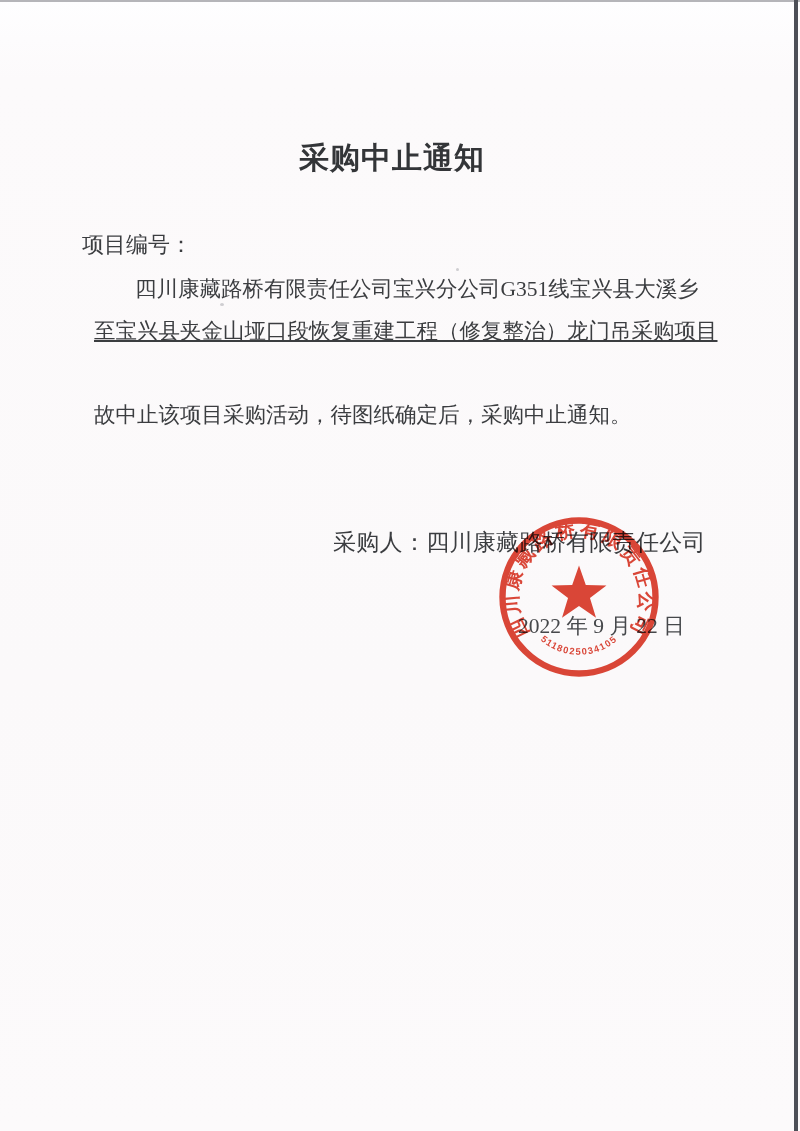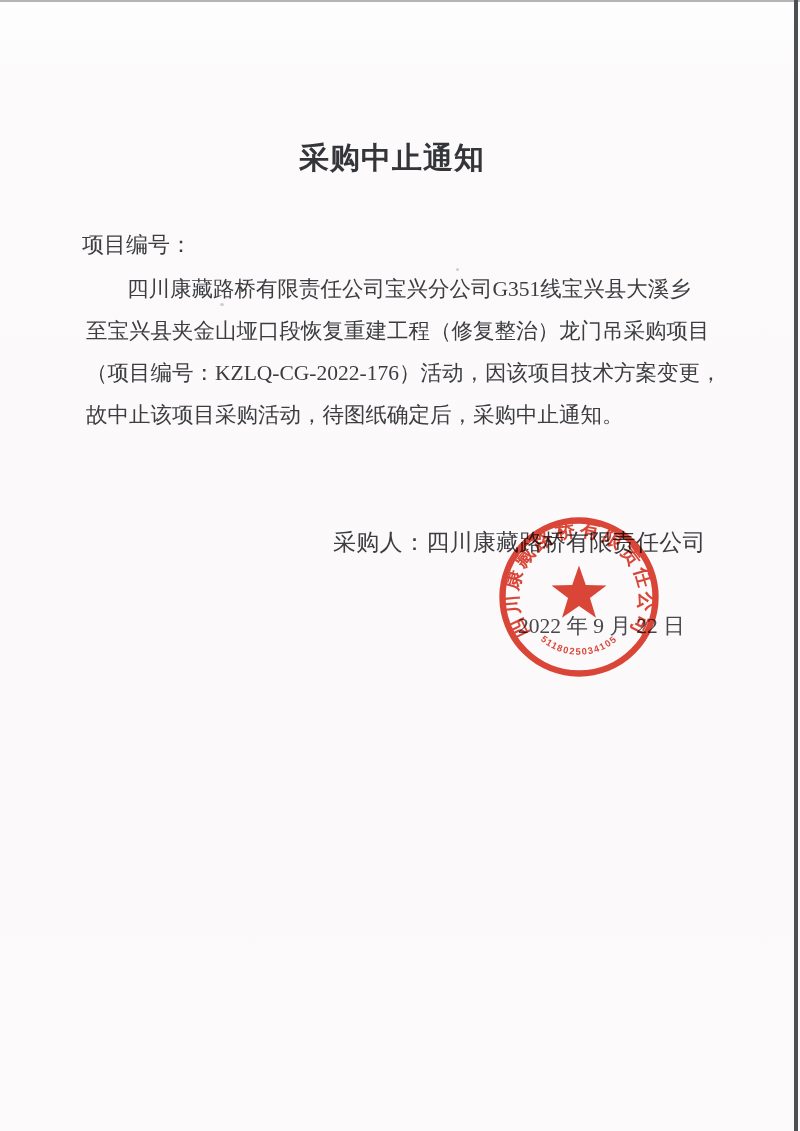--- a/index.html
+++ b/index.html
@@ -38,28 +38,28 @@
     text-align: center;
     font-size: 30px; font-weight: bold;
     letter-spacing: 1px;
     color: #333538;
   }
   .salutation {
     position: absolute; left: 82px; top: 230px;
     font-size: 22px; color: #3b3d40;
   }
   .body-line {
-    position: absolute; left: 86px; width: 645px;
+    position: absolute; left: 94px; width: 645px;
     font-size: 21.5px; color: #3b3d40;
     letter-spacing: 0px;
     white-space: nowrap;
   }
   .body-line.indent { padding-left: 41px; }
   .line-0 { top: 274px; }
-  .line-1 { top: 316px; }
+  .line-1 { top: 316px; text-decoration: underline; }
   .line-2 { top: 358px; }
   .line-3 { top: 400px; }
 
   .signature-line {
     position: absolute; left: 333px; top: 527px;
     font-size: 23px; color: #3b3d40;
     letter-spacing: 0.3px;
     white-space: nowrap;
   }
   .date-line {
@@ -86,21 +86,20 @@
   <div class="scan-right-edge"></div>
   <div class="scan-speck speck-a"></div>
   <div class="scan-speck speck-b"></div>
 
   <div class="doc-title">采购中止通知</div>
 
   <div class="salutation">项目编号：</div>
 
   <div class="body-line indent line-0">四川康藏路桥有限责任公司宝兴分公司G351线宝兴县大溪乡</div>
   <div class="body-line line-1">至宝兴县夹金山垭口段恢复重建工程（修复整治）龙门吊采购项目</div>
-  <div class="body-line line-2">（项目编号：KZLQ-CG-2022-176）活动，因该项目技术方案变更，</div>
   <div class="body-line line-3">故中止该项目采购活动，待图纸确定后，采购中止通知。</div>
 
   <div class="signature-line">采购人：四川康藏路桥有限责任公司</div>
   <div class="date-line">2022 年 9 月 22 日</div>
 
   <div class="seal">
     <svg viewBox="0 0 200 200" xmlns="http://www.w3.org/2000/svg">
 
       <circle cx="100" cy="100" r="90" fill="none" stroke="#da3727" stroke-width="7.5"></circle>
 

